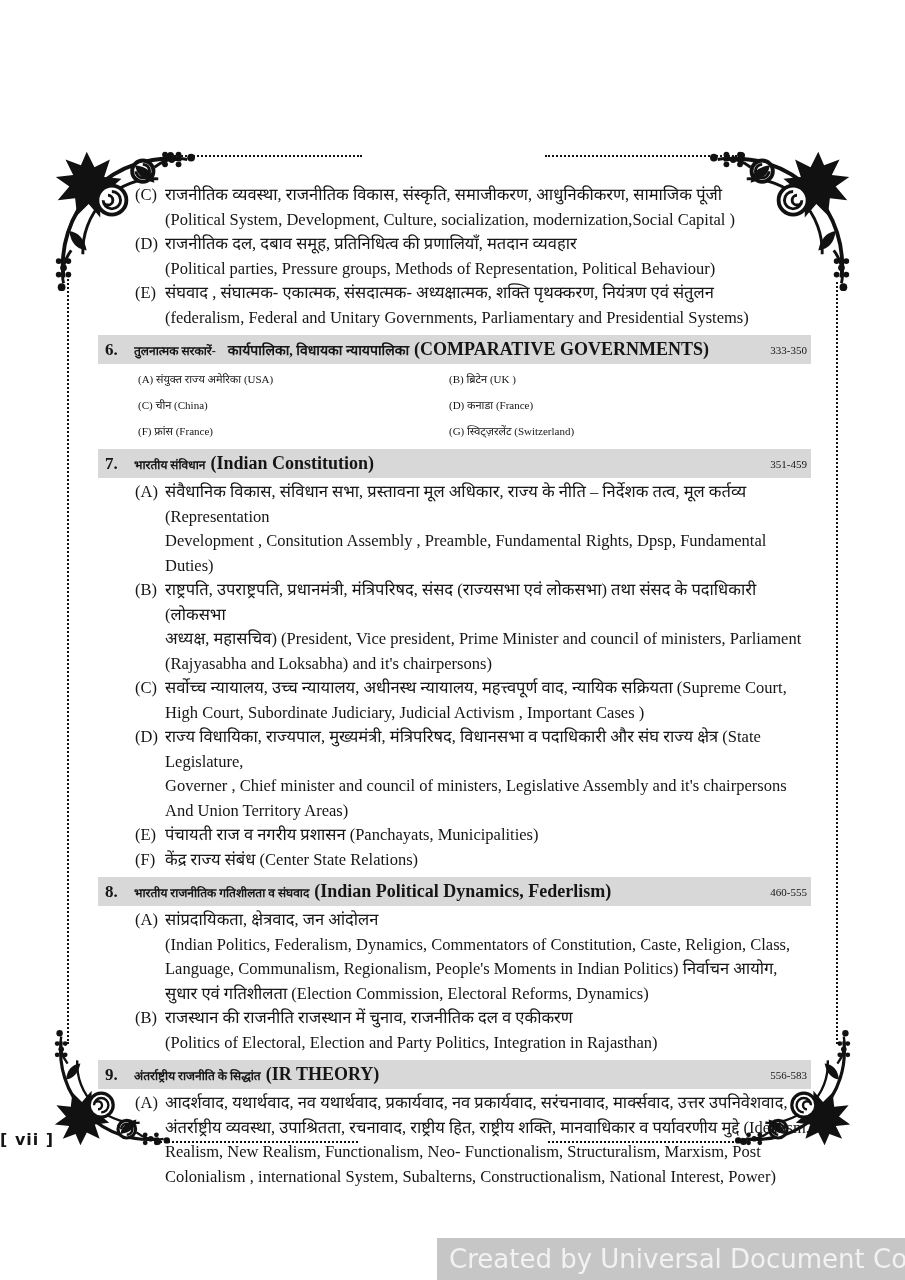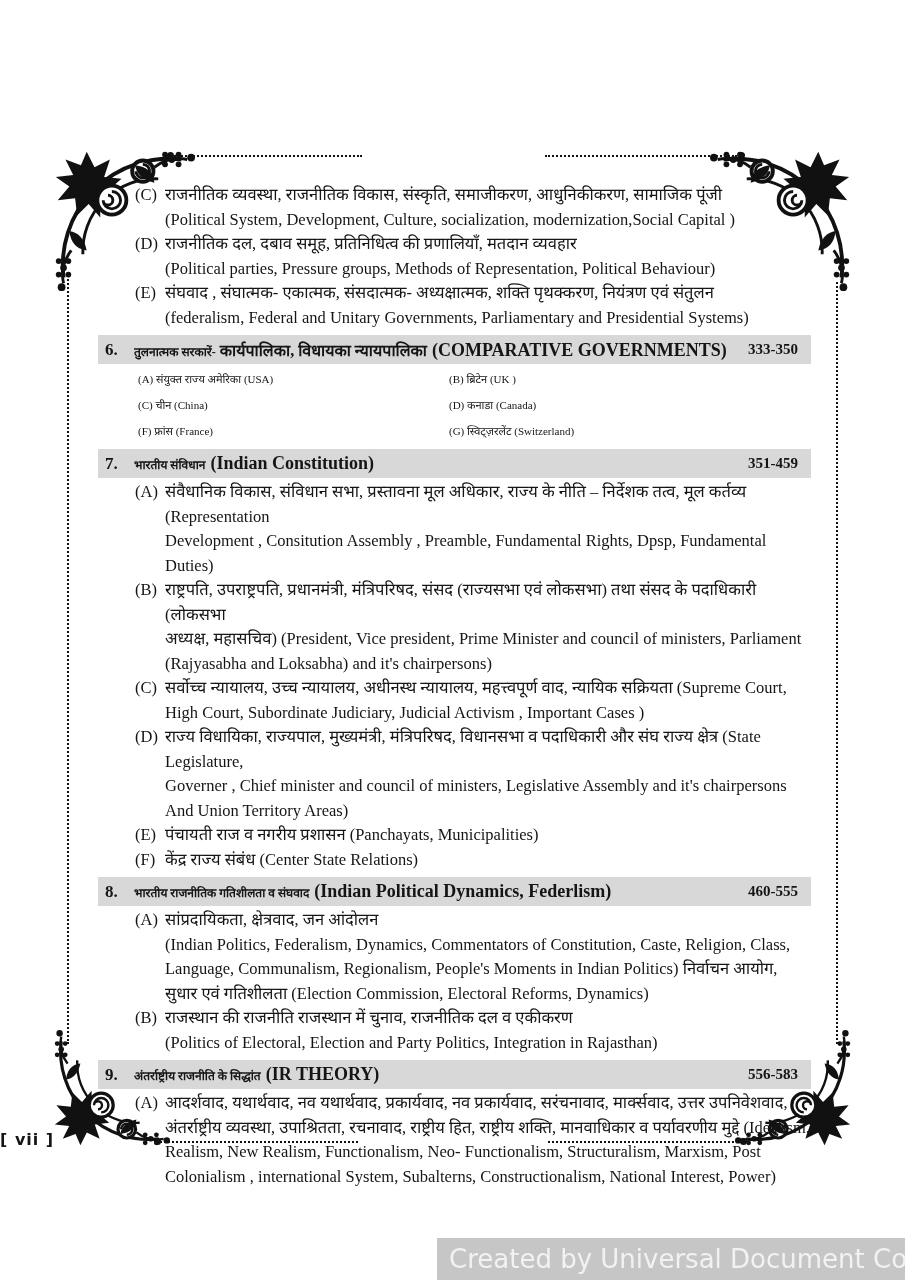--- a/index.html
+++ b/index.html
@@ -22,23 +22,23 @@
   
   .content{position:absolute;left:98px;top:183px;width:713px}
   .item{position:relative;padding-left:67px;font-size:16.5px;line-height:24.5px}
   .item .lbl{position:absolute;left:37px;top:0}
   .iline{white-space:normal}
 
   .sec-head{display:flex;align-items:center;background:#d8d8d8;height:29px;margin-top:5px;margin-bottom:2px;font-weight:bold}
   .sec-num{width:36px;padding-left:7px;font-size:17px}
   .sec-title{flex:1;white-space:nowrap;overflow:hidden}
   .t-hi{font-size:12px}
-  .t-note{font-size:16px;margin-left:4px}
+  .t-note{font-size:14px;margin-left:12px}
   .t-en{font-size:18px;margin-left:5px}
-  .sec-pages{padding-right:13px;font-size:15px;font-weight:bold}
+  .sec-pages{padding-right:4px;font-size:11px;font-weight:normal}
 
   .grid-row{display:flex;font-size:11px;line-height:26px;height:26px}
   .grid-row .c1{width:349px;padding-left:40px}
   .grid-row .c2{padding-left:2px}
 
   .footer-page{position:absolute;left:0;right:0;top:1130px;
     font-family:"DejaVu Sans",sans-serif;font-weight:bold;font-size:16px;letter-spacing:1px}
 
   .watermark{position:absolute;right:0;top:1238px;width:468px;height:42px;background:#c6c6c6;
     color:#f2f2f2;font-family:"DejaVu Sans",sans-serif;font-size:26px;line-height:42px;padding-left:12px;
@@ -135,21 +135,21 @@
         <span class="sec-num">6.</span>
         <span class="sec-title"><span class="t-hi">तुलनात्मक सरकारें-</span><span class="t-note">कार्यपालिका, विधायका न्यायपालिका</span><span class="t-en">(COMPARATIVE GOVERNMENTS)</span></span>
         <span class="sec-pages">333-350</span>
       </div>
       <div class="grid-row">
         <span class="c1">(A) संयुक्त राज्य अमेरिका (USA)</span>
         <span class="c2">(B) ब्रिटेन (UK )</span>
       </div>
       <div class="grid-row">
         <span class="c1">(C) चीन (China)</span>
-        <span class="c2">(D) कनाडा (Canada)</span>
+        <span class="c2">(D) कनाडा (France)</span>
       </div>
       <div class="grid-row">
         <span class="c1">(F) फ्रांस (France)</span>
         <span class="c2">(G) स्विट्ज़रलेंट (Switzerland)</span>
       </div>
       <div class="sec-head">
         <span class="sec-num">7.</span>
         <span class="sec-title"><span class="t-hi">भारतीय संविधान</span><span class="t-en">(Indian Constitution)</span></span>
         <span class="sec-pages">351-459</span>
       </div>

